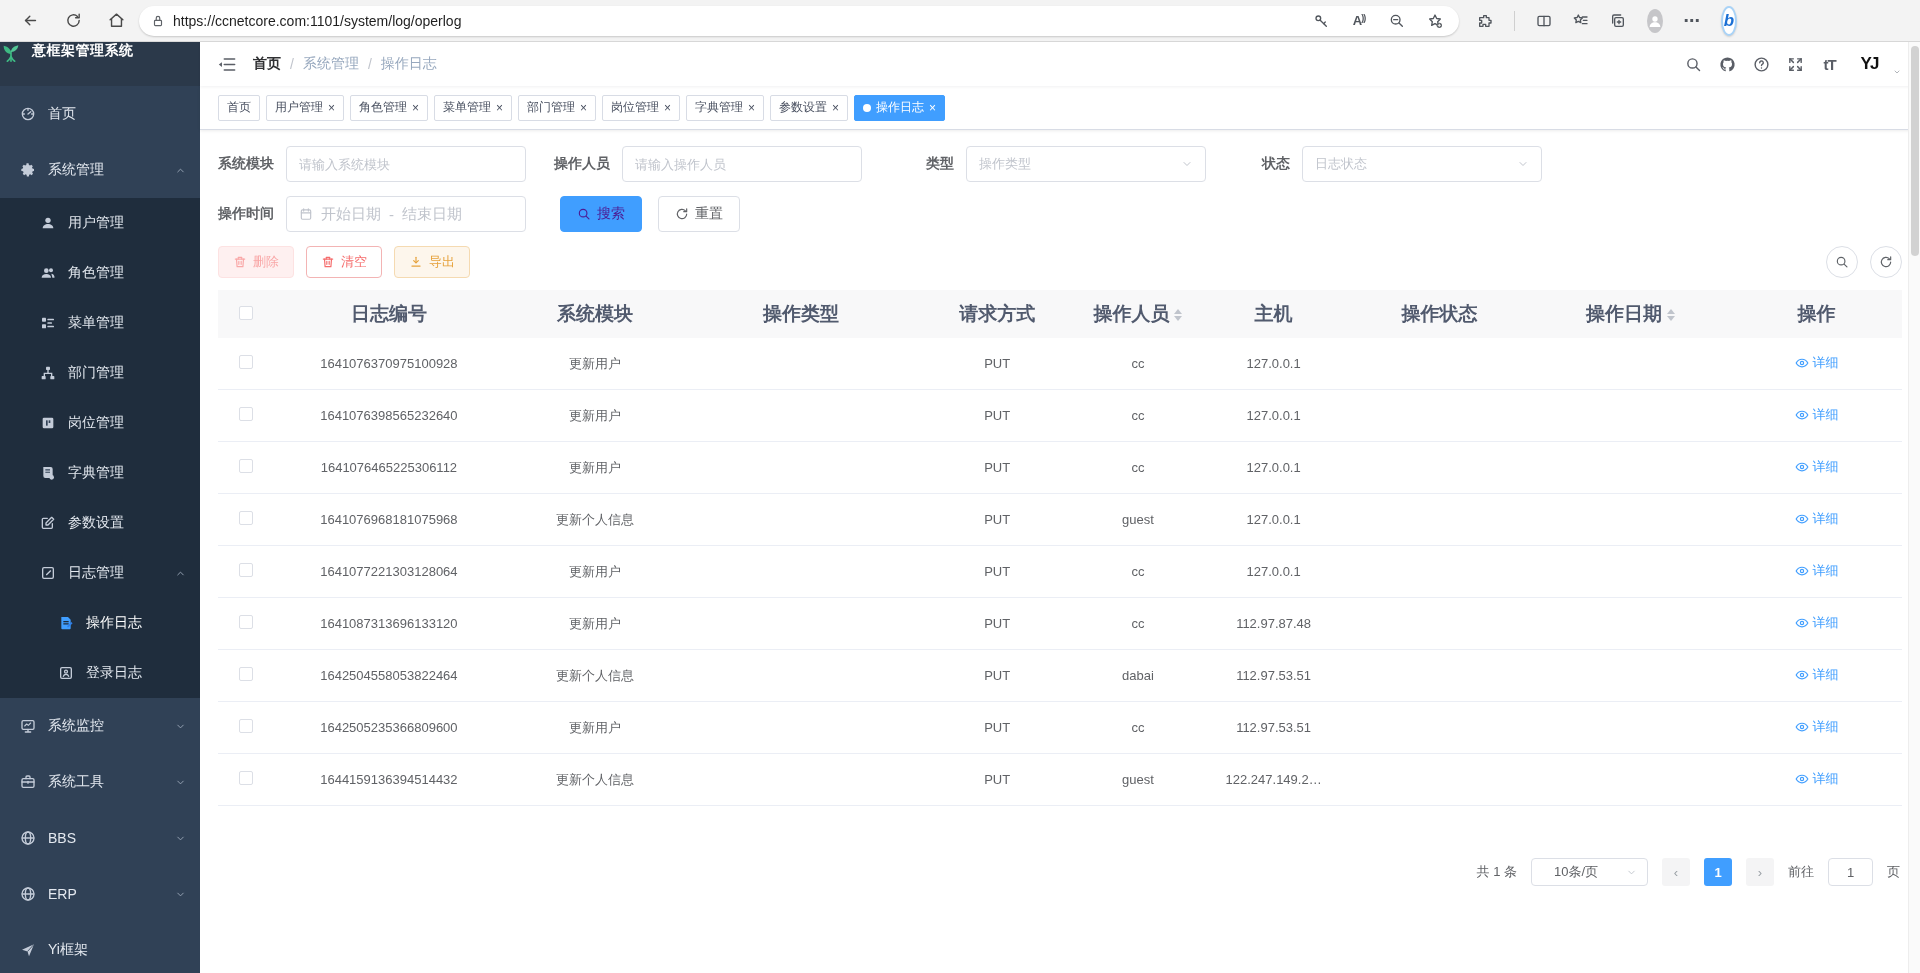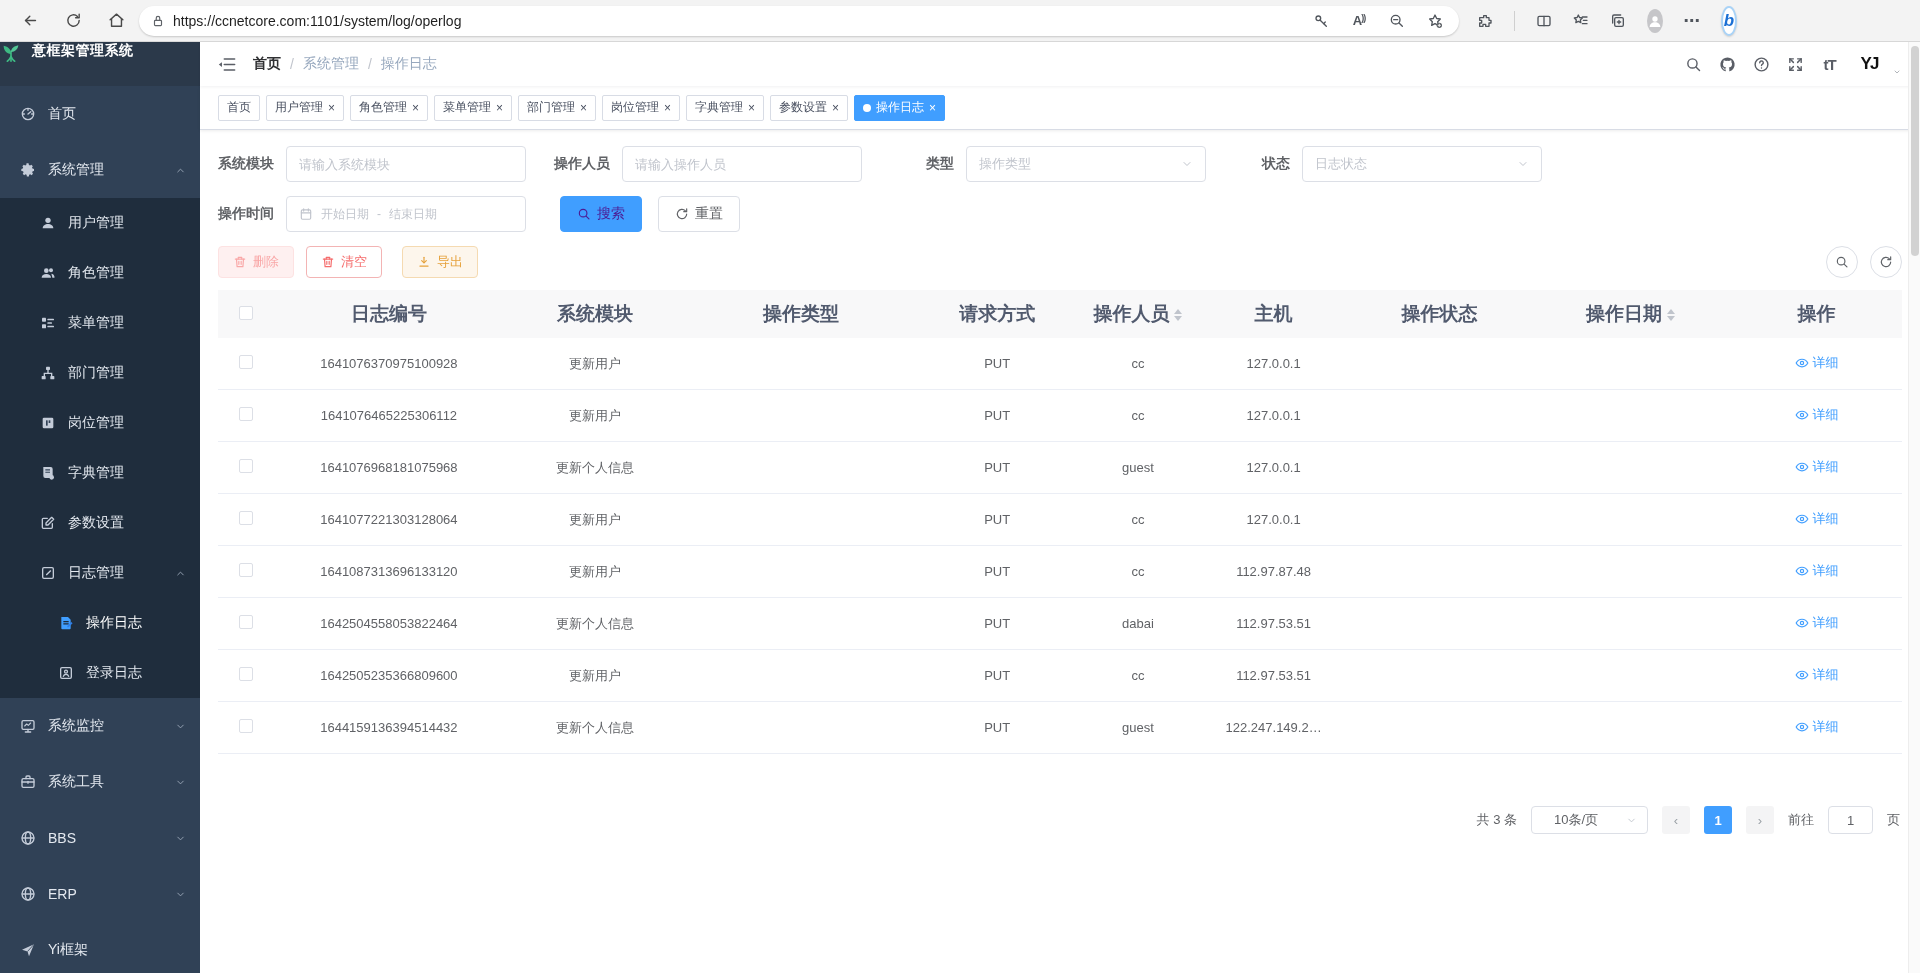--- a/index.html
+++ b/index.html
@@ -64,31 +64,31 @@
   .filter-row { display:flex; align-items:center; margin-bottom:14px; }
   .f-label { font-size:14px; font-weight:700; color:#606266; margin-right:12px; white-space:nowrap; }
   .f-input { width:240px; height:36px; border:1px solid #dcdfe6; border-radius:4px; padding:12px 12px; font-size:13px; color:#606266; display:flex; align-items:center; background:#fff; }
   .f-input input { border:none; outline:none; width:100%; font-size:13px; color:#606266; font-family:inherit; }
   .f-input input::placeholder, .ph { color:#c0c4cc; }
   .f-select { justify-content:space-between; cursor:pointer; }
   .f-select .chev { color:#c0c4cc; font-size:12px; }
   .gap28 { width:28px; } .gap64 { width:64px; } .gap56 { width:56px; }
   .date-range { width:240px; gap:8px; }
   .date-range .cal { color:#c0c4cc; font-size:14px; }
-  .date-range .ph { font-size:12px; }
+  .date-range .ph { font-size:15px; }
   .btn { display:inline-flex; align-items:center; justify-content:center; gap:6px; height:36px; padding:0 16px; border-radius:4px; font-size:14px; cursor:pointer; border:1px solid #dcdfe6; background:#fff; color:#606266; font-family:inherit; }
   .btn .ic { font-size:14px; }
   .btn-primary { background:#409eff; border-color:#409eff; color:#4c1d95; margin-left:34px; }
   .btn-plain-reset { margin-left:16px; }
 
   .toolbar { display:flex; align-items:center; margin:4px 0 12px 0; }
   .btn-sm { height:32px; padding:0 14px; font-size:13px; }
   .btn-del { background:#fef0f0; border-color:#fde2e2; color:#f9a7a7; cursor:not-allowed; }
   .btn-clear { background:#fff; border-color:#f3b4b4; color:#f56c6c; margin-left:12px; }
-  .btn-export { background:#fdf6ec; border-color:#f5dab1; color:#e6a23c; margin-left:20px; }
+  .btn-export { background:#fdf6ec; border-color:#f5dab1; color:#e6a23c; margin-left:12px; }
   .toolbar-right { margin-left:auto; display:flex; gap:12px; }
   .circ-btn { width:32px; height:32px; border-radius:50%; border:1px solid #dcdfe6; background:#fff; color:#5f6368; display:flex; align-items:center; justify-content:center; font-size:14px; cursor:pointer; }
 
   
   table { width:100%; border-collapse:collapse; table-layout:fixed; }
   th { background:#f8f8f9; color:#515a6e; font-size:19px; font-weight:700; padding:11px 0; text-align:center; }
   td { color:#606266; font-size:13px; padding:16px 0; text-align:center; border-bottom:1px solid #ebeef5; overflow:hidden; white-space:nowrap; text-overflow:ellipsis; }
   th.col-check, td.col-check { width:55px; }
   .col-1{width:230px}.col-2{width:180px}.col-3{width:230px}.col-4{width:160px}.col-5{width:120px}.col-6{width:150px}.col-7{width:180px}.col-8{width:200px}.col-9{width:170px}
   .checkbox { width:14px; height:14px; border:1px solid #dcdfe6; border-radius:2px; background:#fff; display:inline-block; cursor:pointer; }
@@ -680,20 +680,40 @@
                     <svg viewBox="0 0 24 24" fill="none" stroke="currentColor" stroke-width="2" stroke-linecap="round" stroke-linejoin="round">
                       <path d="M2 12s3.5-6.5 10-6.5S22 12 22 12s-3.5 6.5-10 6.5S2 12 2 12z"></path>
                       <circle cx="12" cy="12" r="2.8"></circle>
                     </svg>
                   </span>
                   <span>详细</span>
                 </span></td>
             </tr>
             <tr>
               <td class="col-check"><span class="checkbox"></span></td>
+              <td class="col-1">1641076398565232640</td>
+              <td class="col-2">更新用户</td>
+              <td class="col-3"></td>
+              <td class="col-4">PUT</td>
+              <td class="col-5">cc</td>
+              <td class="col-6">127.0.0.1</td>
+              <td class="col-7"></td>
+              <td class="col-8"></td>
+              <td class="col-9"><span class="detail-link">
+                  <span class="ic">
+                    <svg viewBox="0 0 24 24" fill="none" stroke="currentColor" stroke-width="2" stroke-linecap="round" stroke-linejoin="round">
+                      <path d="M2 12s3.5-6.5 10-6.5S22 12 22 12s-3.5 6.5-10 6.5S2 12 2 12z"></path>
+                      <circle cx="12" cy="12" r="2.8"></circle>
+                    </svg>
+                  </span>
+                  <span>详细</span>
+                </span></td>
+            </tr>
+            <tr>
+              <td class="col-check"><span class="checkbox"></span></td>
               <td class="col-1">1641076465225306112</td>
               <td class="col-2">更新用户</td>
               <td class="col-3"></td>
               <td class="col-4">PUT</td>
               <td class="col-5">cc</td>
               <td class="col-6">127.0.0.1</td>
               <td class="col-7"></td>
               <td class="col-8"></td>
               <td class="col-9"><span class="detail-link">
                   <span class="ic">
@@ -822,21 +842,21 @@
                       <circle cx="12" cy="12" r="2.8"></circle>
                     </svg>
                   </span>
                   <span>详细</span>
                 </span></td>
             </tr>
           </tbody>
       </table>
 
       <div class="pagination">
-        <span>共 3 条</span>
+        <span>共 1 条</span>
         <div class="pg-select">
           <span>10条/页</span>
           <span class="ic chev">
               <svg viewBox="0 0 24 24" fill="none" stroke="currentColor" stroke-width="2" stroke-linecap="round" stroke-linejoin="round">
                 <path d="M6 9l6 6 6-6"></path>
               </svg>
             </span>
         </div>
         <button class="pg-btn">‹</button>
         <button class="pg-btn active">1</button>

